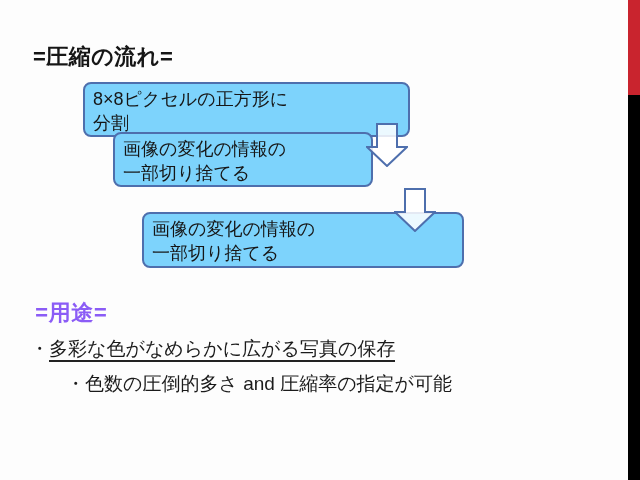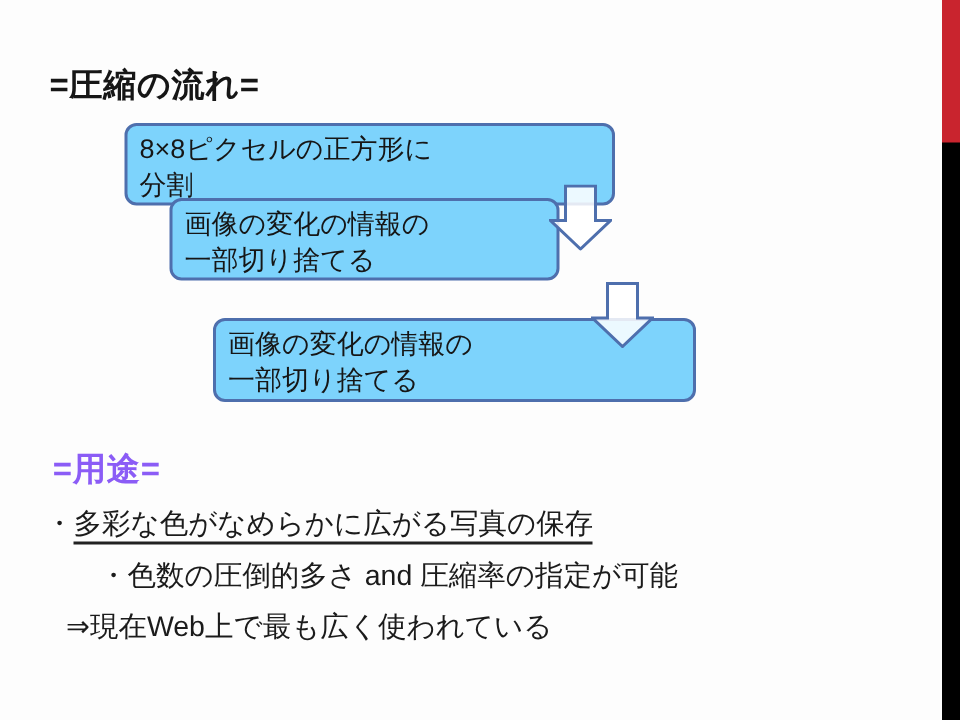--- a/index.html
+++ b/index.html
@@ -89,20 +89,17 @@
   <div class="section-title">=用途=</div>
 
   <div class="bullet b1">
     <span>・</span><span class="u">多彩な色がなめらかに広がる写真の保存</span>
   </div>
 
   <div class="bullet b2">
     <span>・</span><span>色数の圧倒的多さ and 圧縮率の指定が可能</span>
   </div>
 
-  <div class="bullet b3">
-    <span>⇒</span><span>現在Web上で最も広く使われている</span>
-  </div>
 
   <div class="sidebar-black"></div>
   <div class="sidebar-red"></div>
 
 </div>
 
 </body></html>

